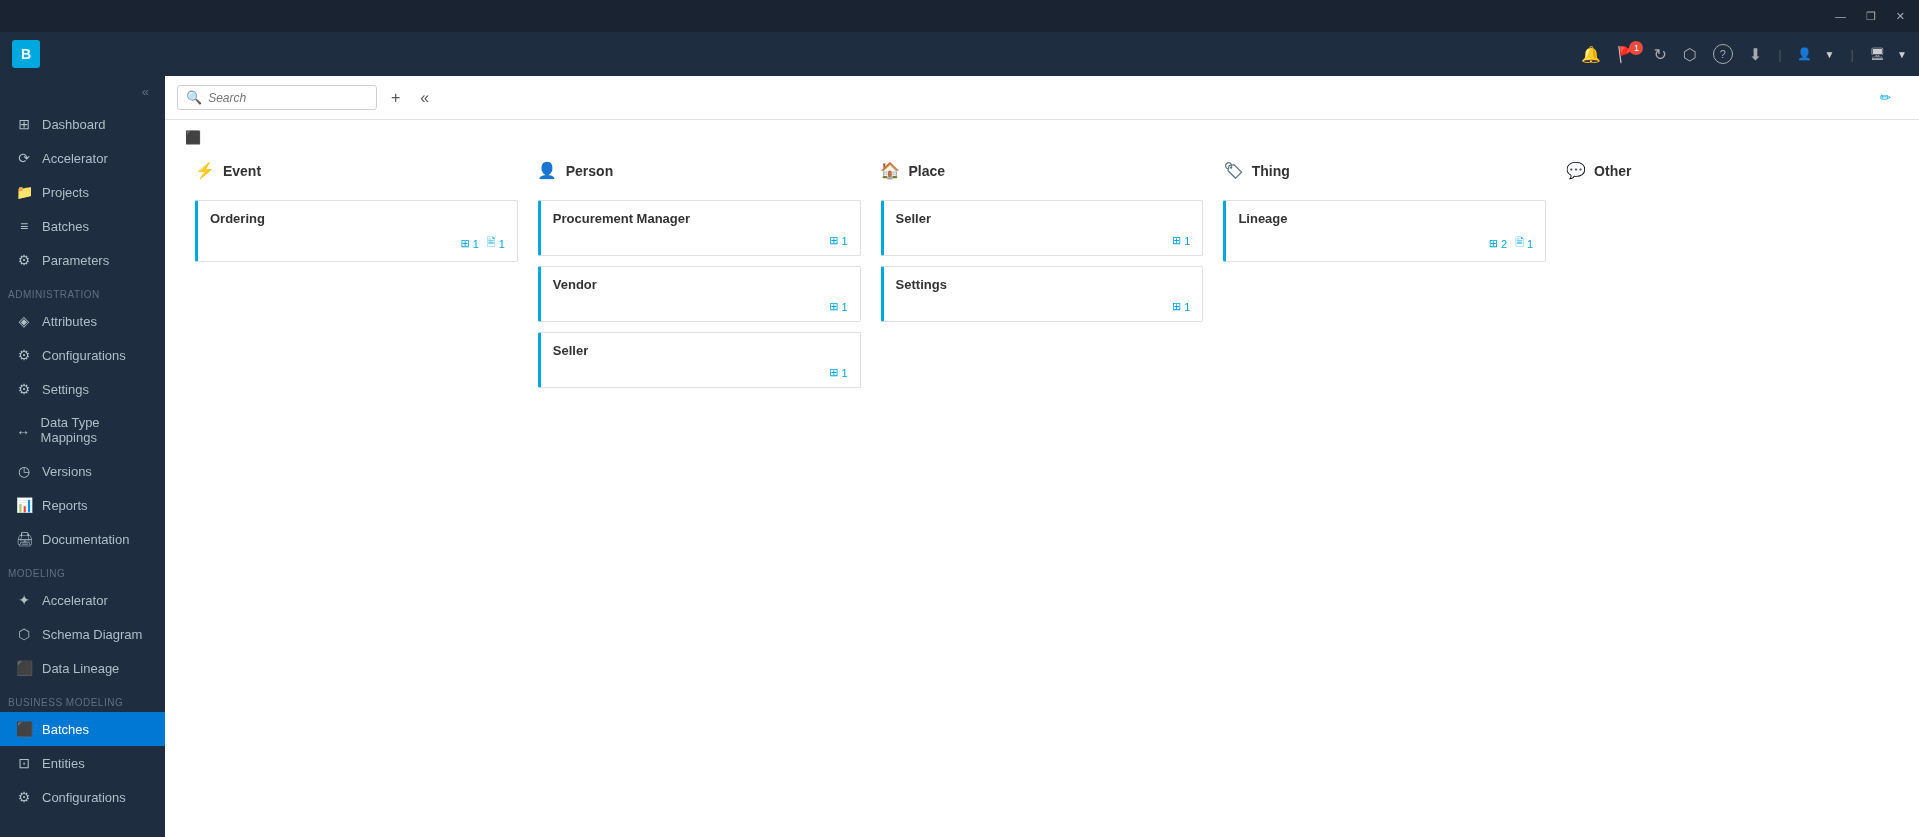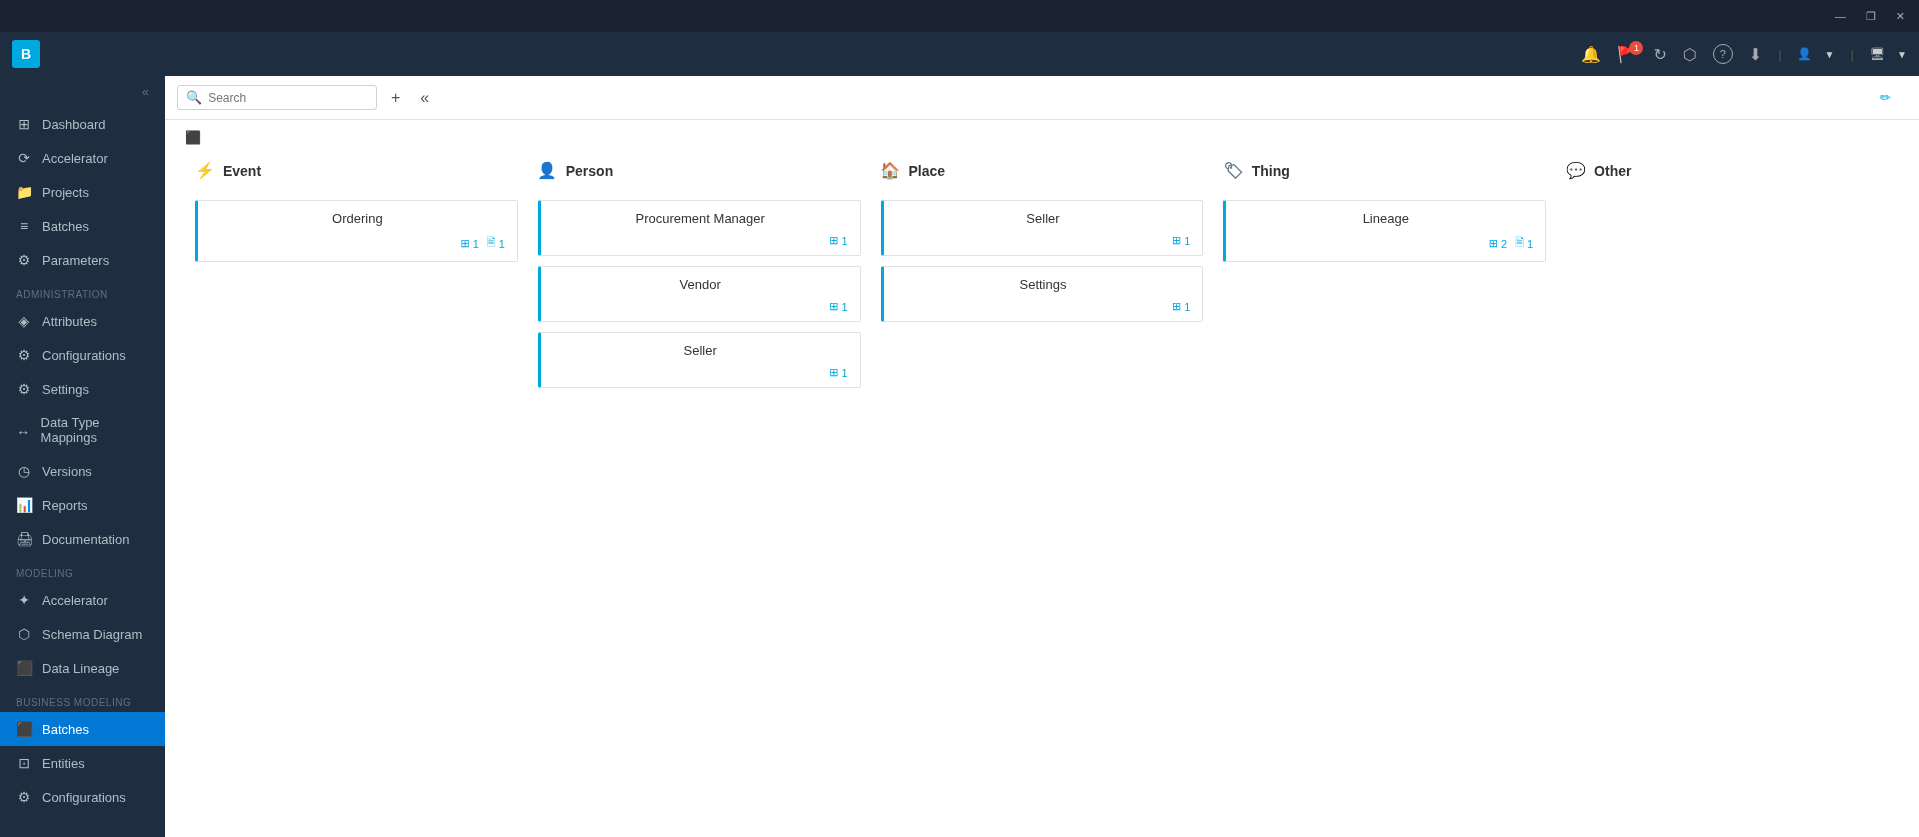--- a/index.html
+++ b/index.html
@@ -51,21 +51,21 @@
       background: #1e2d40;
       color: #ccc;
       display: flex;
       flex-direction: column;
       flex-shrink: 0;
       overflow-y: auto;
     }
     .sidebar-section-label {
       font-size: 10px;
       color: #607080;
-      padding: 12px 16px 4px;
+      padding: 12px 8px 4px;
       text-transform: uppercase;
       letter-spacing: 0.5px;
     }
     .sidebar-item {
       display: flex;
       align-items: center;
       gap: 10px;
       padding: 9px 16px;
       cursor: pointer;
       color: #b0bec5;
@@ -100,21 +100,21 @@
       display: flex;
       align-items: center;
       border: 1px solid #d0d0d0;
       border-radius: 3px;
       padding: 4px 8px;
       gap: 6px;
       background: #fff;
       width: 200px;
     }
     .search-box input {
-      border: none; outline: none; font-size: 12px; color: #333; width: 140px; background: transparent;
+      border: none; outline: none; font-size: 12px; color: #333; width: 140px; background: transparent; font-style: italic;
     }
     .search-icon { color: #888; font-size: 13px; cursor: pointer; }
     .icon-btn { color: #555; font-size: 16px; cursor: pointer; padding: 4px 6px; border-radius: 3px; }
     .spacer { flex: 1; }
     .edit-btn {
       display: flex; align-items: center; gap: 6px;
       color: #555; font-size: 13px; cursor: pointer; padding: 4px 10px;
       border-radius: 3px;
     }
     .edit-pencil { color: #00a8e0; }
@@ -167,21 +167,21 @@
     .entity-card {
       background: #fff;
       border: 1px solid #e0e0e0;
       border-left: 3px solid #00a8e0;
       border-radius: 2px;
       padding: 10px 12px 8px;
       margin-bottom: 10px;
       cursor: pointer;
       transition: box-shadow 0.15s;
     }
-    .entity-name { font-size: 13px; font-weight: 400; color: #333; margin-bottom: 8px; text-align: center; }
+    .entity-name { font-size: 13px; font-weight: 700; color: #333; margin-bottom: 8px; }
     .entity-stats {
       display: flex;
       align-items: center;
       gap: 8px;
       font-size: 11px;
       color: #00a8e0;
       justify-content: flex-end;
     }
     .stat-item { display: flex; align-items: center; gap: 3px; }
     .stat-icon { font-size: 11px; color: #00a8e0; }

